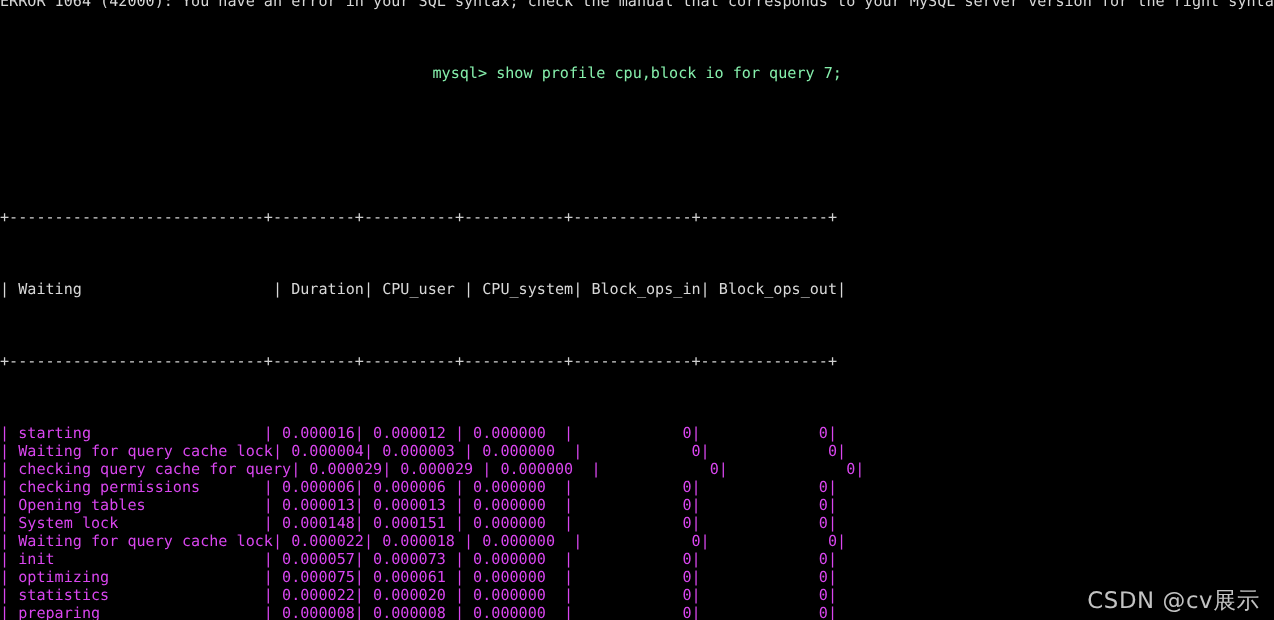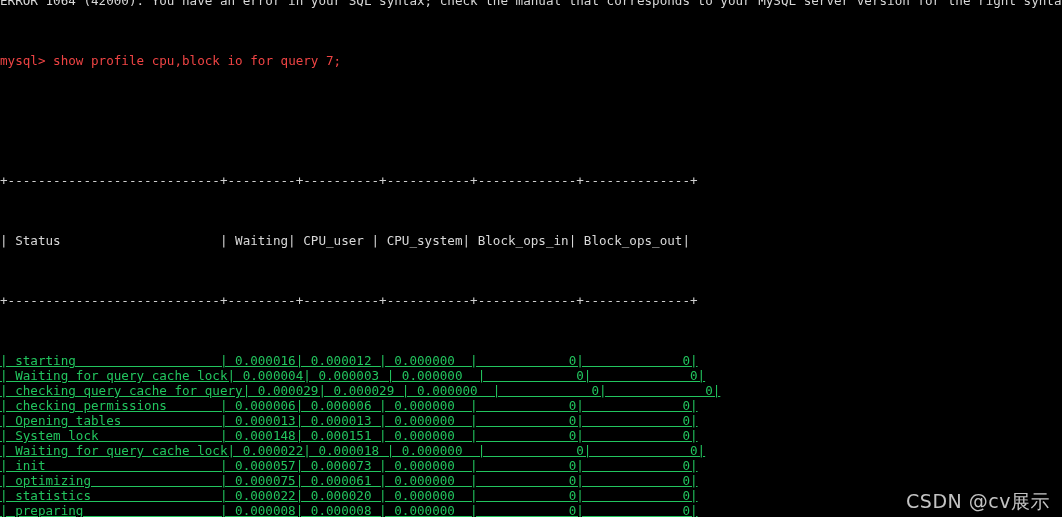--- a/index.html
+++ b/index.html
@@ -46,22 +46,22 @@
     overflow: hidden;
     color: #d8d8d8;
   }
   #body-lines {
     position: absolute;
     left: 0;
     top: 8px;
     width: 1062px;
   }
   .rule { color: #d0d0d0; }
-  .prompt-line { color: #ef4444; }
-  .val { color: #22c55e; text-decoration: underline; }
+  .prompt-line { color: #86efac; text-align: center; }
+  .val { color: #d946ef; }
   #watermark {
     position: absolute;
     right: 12px;
     bottom: 8px;
     color: #e5e5e5;
     font-family: "DejaVu Sans", "Liberation Sans", sans-serif;
     font-size: 19px;
     letter-spacing: 0.5px;
     opacity: 0.85;
     white-space: nowrap;
@@ -76,21 +76,21 @@
   <div class="clipped-top">ERROR 1064 (42000): You have an error in your SQL syntax; check the manual that corresponds to your MySQL server version for the right syntax to use ne</div>
 
   <div id="body-lines">
 
     <div class="line prompt-line"><span>mysql&gt;</span><span> show profile cpu,block io for query 7;</span></div>
 
     <div class="line">&nbsp;</div>
 
     <div class="line rule" id="rule-top">+----------------------------+---------+----------+-----------+-------------+--------------+</div>
 
-    <div class="line" id="header-row">| Status                     | Waiting| CPU_user | CPU_system| Block_ops_in| Block_ops_out|</div>
+    <div class="line" id="header-row">| Waiting                     | Duration| CPU_user | CPU_system| Block_ops_in| Block_ops_out|</div>
 
     <div class="line rule" id="rule-mid">+----------------------------+---------+----------+-----------+-------------+--------------+</div>
 
     <div id="data-rows"><div class="line val">| starting                   | 0.000016| 0.000012 | 0.000000  |            0|             0|</div><div class="line val">| Waiting for query cache lock| 0.000004| 0.000003 | 0.000000  |            0|             0|</div><div class="line val">| checking query cache for query| 0.000029| 0.000029 | 0.000000  |            0|             0|</div><div class="line val">| checking permissions       | 0.000006| 0.000006 | 0.000000  |            0|             0|</div><div class="line val">| Opening tables             | 0.000013| 0.000013 | 0.000000  |            0|             0|</div><div class="line val">| System lock                | 0.000148| 0.000151 | 0.000000  |            0|             0|</div><div class="line val">| Waiting for query cache lock| 0.000022| 0.000018 | 0.000000  |            0|             0|</div><div class="line val">| init                       | 0.000057| 0.000073 | 0.000000  |            0|             0|</div><div class="line val">| optimizing                 | 0.000075| 0.000061 | 0.000000  |            0|             0|</div><div class="line val">| statistics                 | 0.000022| 0.000020 | 0.000000  |            0|             0|</div><div class="line val">| preparing                  | 0.000008| 0.000008 | 0.000000  |            0|             0|</div></div>
 
     
 
   </div>
 
   <div id="watermark">CSDN @cv展示</div>

